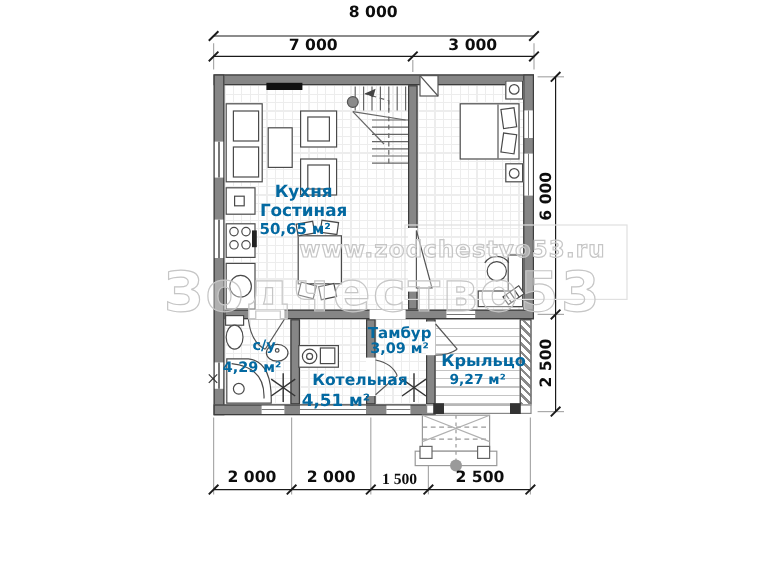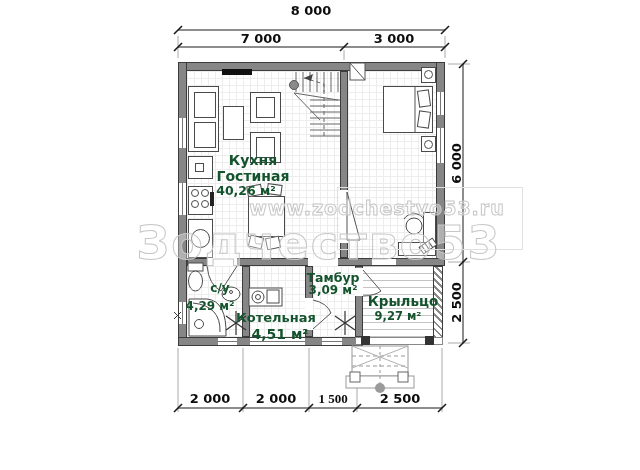--- a/index.html
+++ b/index.html
@@ -14,21 +14,21 @@
         background-image:repeating-linear-gradient(to bottom,#c4c4c4 0 1px,transparent 1px 7px);}
   .winh{position:absolute;background:#fff;
         background-image:linear-gradient(to bottom,transparent 44%,#777 44%,#777 58%,transparent 58%);}
   .winv{position:absolute;background:#fff;
         background-image:linear-gradient(to right,transparent 44%,#777 44%,#777 58%,transparent 58%);}
   .open{position:absolute;background:#fff;}
   .furn{position:absolute;box-sizing:border-box;background:#fff;border:1px solid #4a4a4a;}
   .circle{border-radius:50%;}
   .hatch{position:absolute;box-sizing:border-box;border:1px solid #3c3c3c;
          background:repeating-linear-gradient(45deg,#8a8a8a 0 2px,#fff 2px 5px);}
-  .lbl{position:absolute;font-weight:bold;color:#14532d;text-align:center;line-height:1.15;}
+  .lbl{position:absolute;font-weight:bold;color:#0369a1;text-align:center;line-height:1.15;}
   .dim{position:absolute;font-weight:bold;color:#0d0d0d;text-align:center;font-size:13px;}
   .rot{transform:rotate(-90deg);}
   .wm{position:absolute;text-align:center;font-weight:bold;pointer-events:none;
       color:rgba(255,255,255,0.35);-webkit-text-stroke:1px #c6c6c6;letter-spacing:1px;}
   svg{position:absolute;left:0;top:0;pointer-events:none;}
 </style>
 </head>
 <body>
 
 <div id="stage">
@@ -243,26 +243,26 @@
   </svg>
 
   <div class="abs" style="left:337px;top:187px;width:186px;height:63px;border:1px solid #e0e0e0;"></div>
   <div class="wm" style="left:227px;top:197px;width:300px;font-size:19px;">www.zodchestvo53.ru</div>
   <div class="wm" style="left:119px;top:216px;width:400px;font-size:46px;letter-spacing:2px;">Зодчество53</div>
 
   <div class="lbl" style="left:203px;top:152px;width:100px;font-size:14px;">
     <div>Кухня</div>
     <div>Гостиная</div>
   </div>
-  <div class="lbl" style="left:196px;top:184px;width:100px;font-size:12.5px;">40,26 м²</div>
+  <div class="lbl" style="left:196px;top:184px;width:100px;font-size:12.5px;">50,65 м²</div>
   <div class="lbl" style="left:283px;top:271px;width:100px;font-size:12.5px;">Тамбур</div>
   <div class="lbl" style="left:283px;top:284px;width:100px;font-size:12px;">3,09 м²</div>
   <div class="lbl" style="left:195px;top:282px;width:50px;font-size:12px;">с/у</div>
   <div class="lbl" style="left:160px;top:300px;width:100px;font-size:12px;">4,29 м²</div>
-  <div class="lbl" style="left:226px;top:311px;width:100px;font-size:13px;">Котельная</div>
+  <div class="lbl" style="left:226px;top:311px;width:100px;font-size:13px;padding-left:24px;">Котельная</div>
   <div class="lbl" style="left:230px;top:326px;width:100px;font-size:14px;text-align:center;">4,51 м²</div>
   <div class="lbl" style="left:353px;top:294px;width:100px;font-size:13.5px;">Крыльцо</div>
   <div class="lbl" style="left:348px;top:310px;width:100px;font-size:11.5px;">9,27 м²</div>
 
   <div class="dim" style="left:261px;top:3px;width:100px;">8 000</div>
   <div class="dim" style="left:211px;top:31px;width:100px;">7 000</div>
   <div class="dim" style="left:344px;top:31px;width:100px;">3 000</div>
   <div class="dim rot" style="left:426px;top:156px;width:60px;">6 000</div>
   <div class="dim rot" style="left:426px;top:295px;width:60px;">2 500</div>
   <div class="dim" style="left:160px;top:391px;width:100px;">2 000</div>

